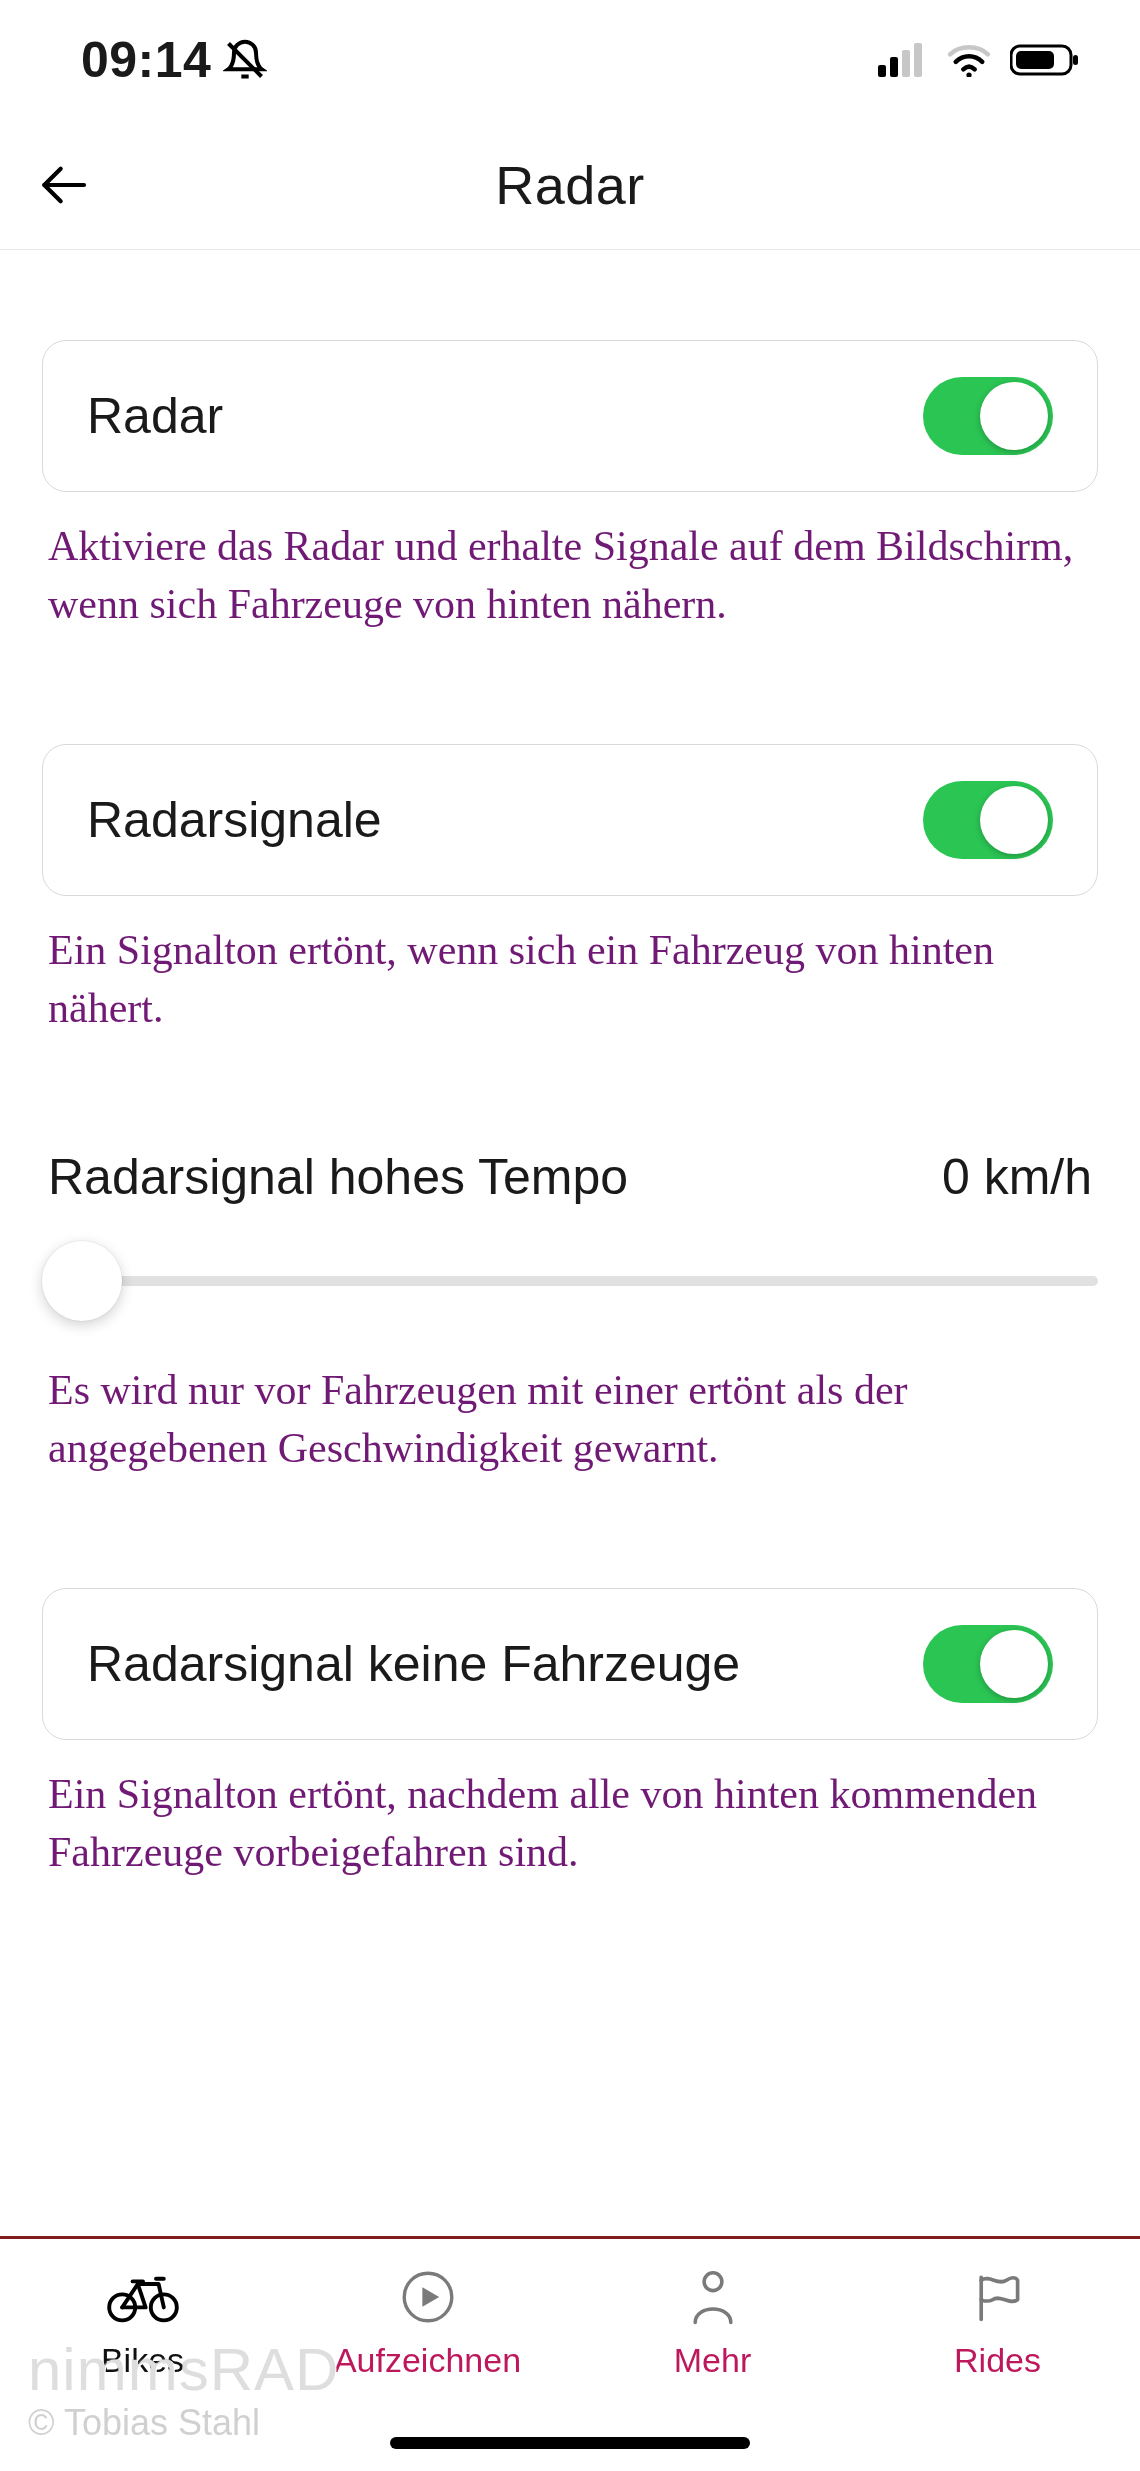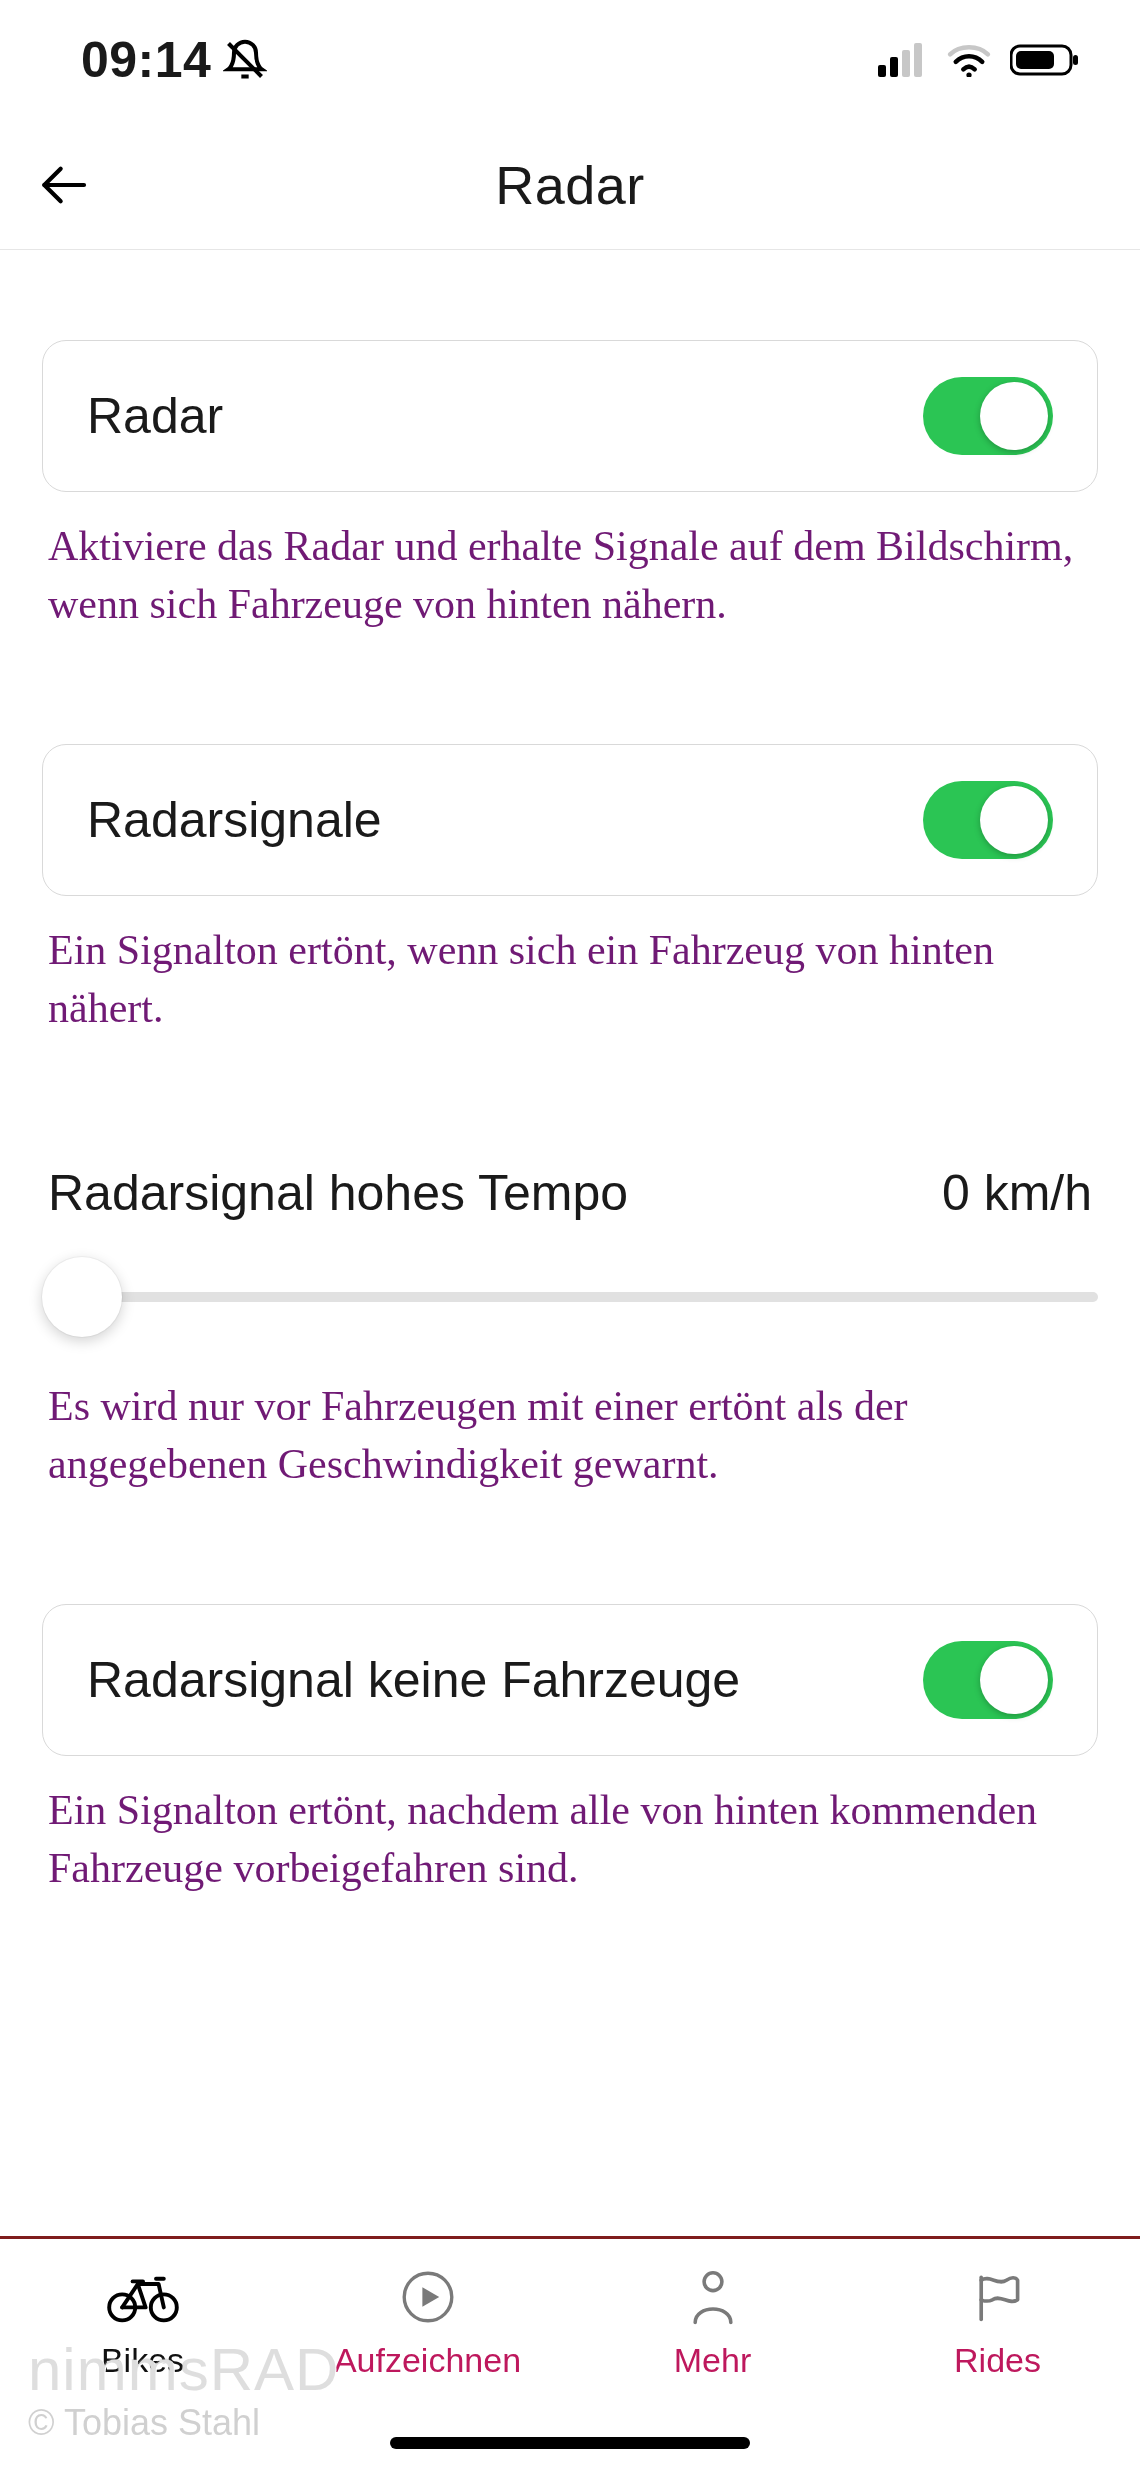--- a/index.html
+++ b/index.html
@@ -13,21 +13,21 @@
   .content { padding: 0 42px; }
   .spacer-60 { height: 90px; }
   .spacer-80 { height: 110px; }
   .card { border: 1px solid #d9d9d9; border-radius: 24px; padding: 36px 44px; display: flex; align-items: center; justify-content: space-between; }
   .card-label { font-size: 50px; font-weight: 400; }
   .desc { font-size: 42px; color: #701a75; line-height: 1.38; margin-top: 26px; padding: 0 6px; font-family: Liberation Serif, serif; }
   .toggle { width: 130px; height: 78px; border-radius: 39px; position: relative; }
   .toggle.on { background: #2bc554; }
   .toggle-knob { position: absolute; top: 5px; width: 68px; height: 68px; border-radius: 50%; background: #fff; box-shadow: 0 2px 6px rgba(0,0,0,0.25); }
   .toggle.on .toggle-knob { right: 5px; }
-  .slider-section { margin-top: 16px; }
+  .slider-section { margin-top: 0; }
   .slider-header { display: flex; justify-content: space-between; align-items: baseline; font-size: 50px; font-weight: 400; padding: 0 6px; }
   .slider-track-wrap { position: relative; height: 110px; margin-top: 20px; }
   .slider-track { position: absolute; left: 10px; right: 0; top: 50%; transform: translateY(-50%); height: 10px; background: #e1e1e1; border-radius: 5px; }
   .slider-thumb { position: absolute; left: 0; top: 50%; transform: translate(0,-50%); width: 80px; height: 80px; border-radius: 50%; background: #fff; box-shadow: 0 4px 14px rgba(0,0,0,0.18), 0 0 0 1px rgba(0,0,0,0.04); }
   .tab-bar { position: absolute; bottom: 5px; left: 0; right: 0; height: 230px; border-top: 3px solid #7f1d1d; display: flex; align-items: flex-start; padding-top: 28px; background: #fff; }
   .tab { flex: 1; display: flex; flex-direction: column; align-items: center; gap: 14px; color: #be185d; }
   .tab.active { color: #111; }
   .tab-label { font-size: 34px; font-weight: 500; }
   .tab-icon { height: 60px; display: flex; align-items: center; justify-content: center; }
   .home-indicator { position: absolute; bottom: 22px; left: 50%; transform: translateX(-50%); width: 360px; height: 12px; border-radius: 6px; background: #000; }

